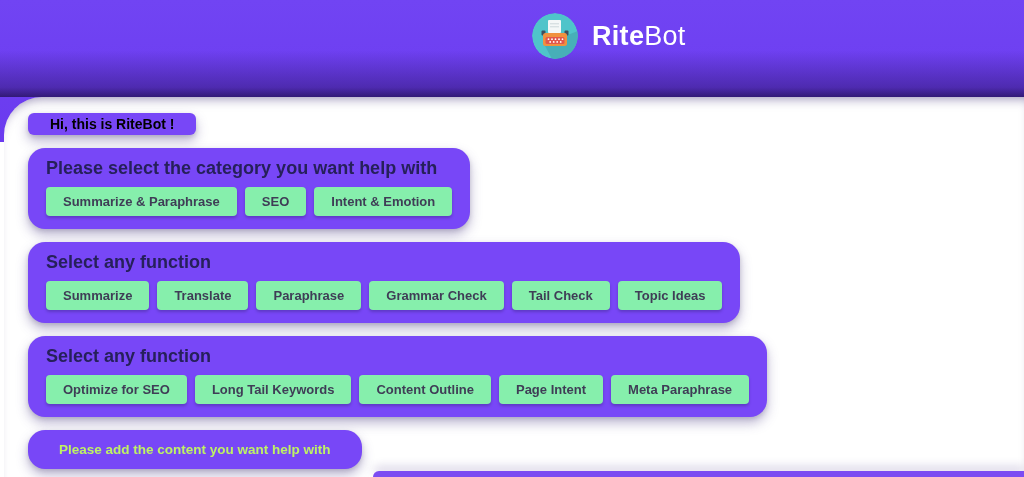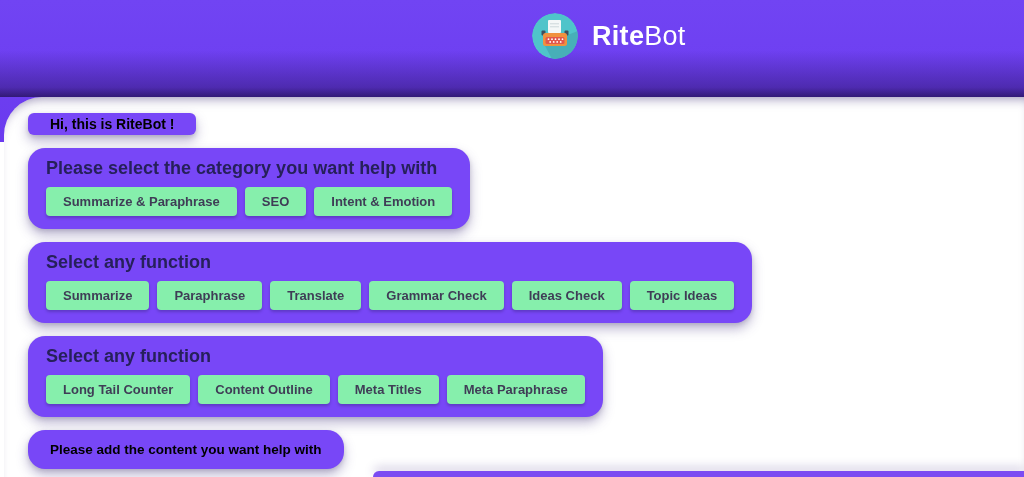--- a/index.html
+++ b/index.html
@@ -27,21 +27,21 @@
              border-top-left-radius:38px;
              box-shadow: inset 0 9px 12px -8px rgba(52,32,110,0.55); }
 
   .chat { position:absolute; top:16px; left:24px; display:flex; flex-direction:column;
           align-items:flex-start; gap:13px; }
 
   .bubble { background:#7847f7; border-radius:17px;
             box-shadow:0 6px 12px rgba(82,66,140,0.38), 0 2px 4px rgba(0,0,0,0.12); }
 
   .bubble.simple { padding:3px 22px; font-size:14px; font-weight:600; color:#000000;border-radius:6px; }
-  .bubble.prompt-dark { padding:12px 22px; font-size:13.5px; font-weight:600; color:#000000; }
+  .bubble.prompt-dark { padding:12px 31px; font-size:13.5px; font-weight:600; color:#bef264; }
 
   .bubble.group { padding:10px 18px 13px 18px; }
   .group-label { font-size:18px; font-weight:600; color:#26205a; margin-bottom:8px; }
   .chip-row { display:flex; gap:8px; }
   .chip { background:#86efac; border:none; border-radius:4px; padding:7px 17px;
           font-family:"Liberation Sans", sans-serif; font-size:13px; font-weight:600;
           color:#3f3d56; white-space:nowrap; cursor:pointer;
           box-shadow:0 2px 3px rgba(30,20,70,0.28); }
 
   
@@ -99,34 +99,35 @@
             <button class="chip">Summarize &amp; Paraphrase</button>
             <button class="chip">SEO</button>
             <button class="chip">Intent &amp; Emotion</button>
           </div>
       </div>
 
       <div class="bubble group">
         <div class="group-label">Select any function</div>
         <div class="chip-row">
             <button class="chip">Summarize</button>
+            <button class="chip">Translate</button>
             <button class="chip">Paraphrase</button>
-            <button class="chip">Translate</button>
             <button class="chip">Grammar Check</button>
-            <button class="chip">Ideas Check</button>
+            <button class="chip">Tail Check</button>
             <button class="chip">Topic Ideas</button>
           </div>
       </div>
 
       <div class="bubble group">
         <div class="group-label">Select any function</div>
         <div class="chip-row">
-            <button class="chip">Long Tail Counter</button>
+            <button class="chip">Optimize for SEO</button>
+            <button class="chip">Long Tail Keywords</button>
             <button class="chip">Content Outline</button>
-            <button class="chip">Meta Titles</button>
+            <button class="chip">Page Intent</button>
             <button class="chip">Meta Paraphrase</button>
           </div>
       </div>
 
       <div class="bubble prompt-dark">Please add the content you want help with</div>
 
     </div>
   </div>
 
   <div class="user-bubble-edge"></div>

